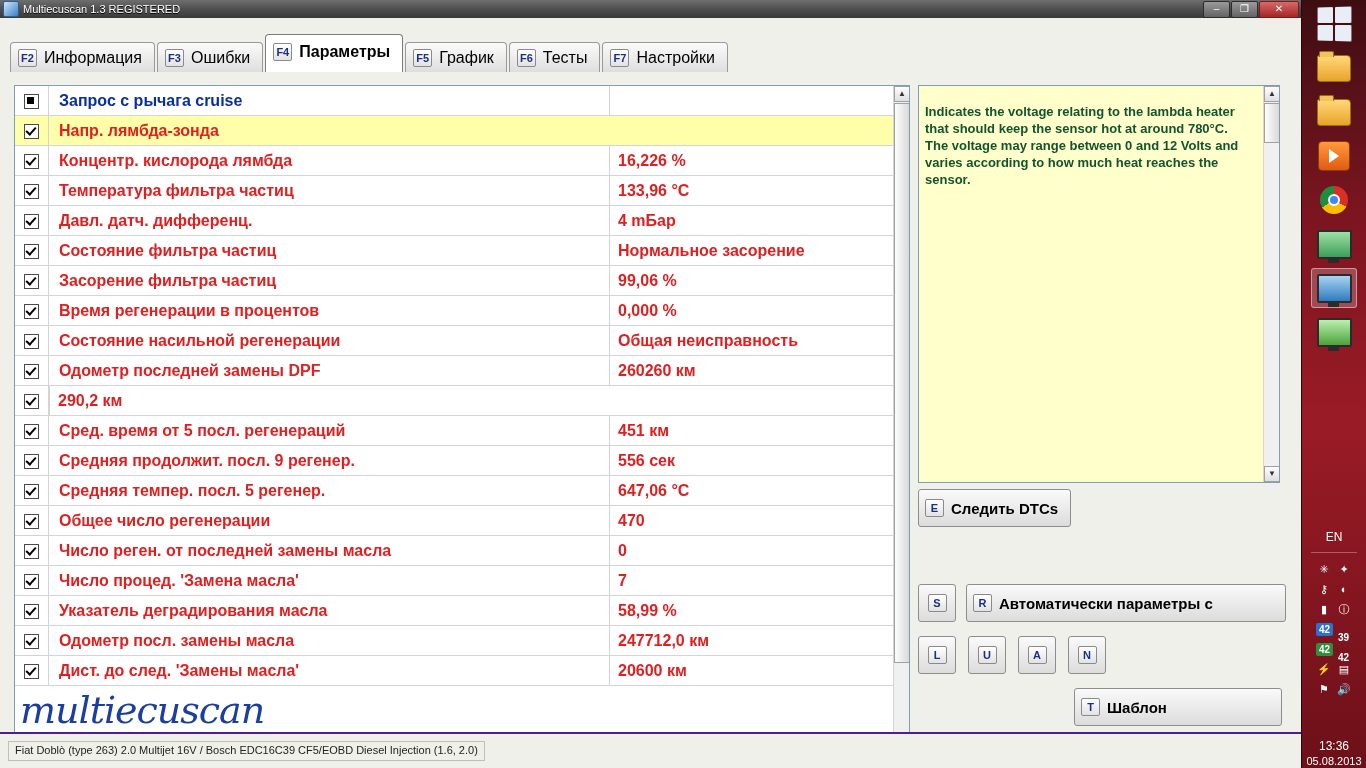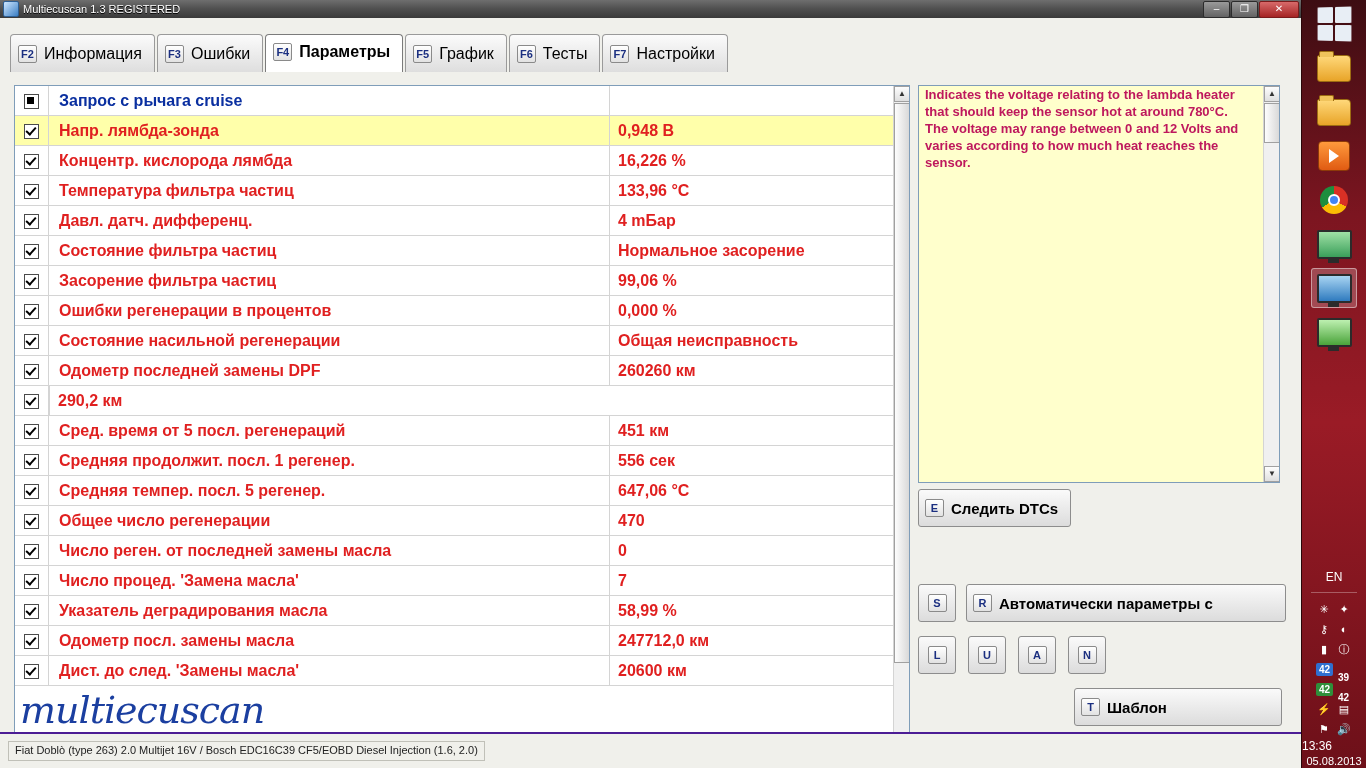--- a/index.html
+++ b/index.html
@@ -80,21 +80,21 @@
   
   #tabstrip {
     position: absolute;
     left: 10px; top: 32px;
     width: 1282px;
     height: 40px;
     display: flex;
     align-items: flex-end;
   }
   .tab {
-    height: 38px;
+    height: 30px;
     display: flex;
     align-items: center;
     padding: 0 12px 0 7px;
     margin-right: 2px;
     background: linear-gradient(to bottom, #fbfbfb, #dedede);
     border: 1px solid #9a9a9a;
     border-bottom: none;
     border-radius: 4px 4px 0 0;
     color: #000;
     font-size: 16px;
@@ -250,24 +250,24 @@
     position: absolute;
     left: 918px; top: 85px;
     width: 362px;
     height: 398px;
     background: #ffffcc;
     border: 1px solid #7f9db9;
     box-sizing: border-box;
     overflow: hidden;
   }
   #help-text {
-    padding: 0 8px 5px 6px;
+    padding: 17px 8px 5px 6px;
     font-size: 13px;
     font-weight: bold;
-    color: #be185d;
+    color: #14532d;
     line-height: 17px;
     width: 320px;
   }
 
   
   .btn {
     display: inline-flex;
     align-items: center;
     background: linear-gradient(to bottom, #fafafa, #dcdcdc);
     border: 1px solid #8d8d8d;
@@ -474,22 +474,23 @@
   .badge.plain { background: transparent; color:#fff;margin-top:16px; }
   .tray-lang {
     color: #ffffff;
     font-size: 12px;
     text-align: center;
     padding: 2px 0;
   }
   .tray-clock {
     color: #ffffff;
     font-size: 12px;
-    text-align: left;
+    text-align: center;
     line-height: 15px;
+    margin-top: 40px;
   }
   .tray-date {
     color: #ffffff;
     font-size: 11px;
     text-align: center;
     line-height: 14px;
   }
   .sep-line {
     width: 46px;
     height: 1px;
@@ -543,21 +544,20 @@
     <div id="param-panel">
       <div id="param-rows">
           <div class="prow header">
             <div class="chk"><span class="chkbox square"></span></div>
             <div class="pname">Запрос с рычага cruise</div>
             <div class="pval"></div>
           </div>
           <div class="prow selected">
             <div class="chk"><span class="chkbox checked"></span></div>
             <div class="pname">Напр. лямбда-зонда</div>
-            <div class="pval">0,948 В</div>
           </div>
           <div class="prow">
             <div class="chk"><span class="chkbox checked"></span></div>
             <div class="pname">Концентр. кислорода лямбда</div>
             <div class="pval">16,226 %</div>
           </div>
           <div class="prow">
             <div class="chk"><span class="chkbox checked"></span></div>
             <div class="pname">Температура фильтра частиц</div>
             <div class="pval">133,96 °C</div>
@@ -572,21 +572,21 @@
             <div class="pname">Состояние фильтра частиц</div>
             <div class="pval">Нормальное засорение</div>
           </div>
           <div class="prow">
             <div class="chk"><span class="chkbox checked"></span></div>
             <div class="pname">Засорение фильтра частиц</div>
             <div class="pval">99,06 %</div>
           </div>
           <div class="prow">
             <div class="chk"><span class="chkbox checked"></span></div>
-            <div class="pname">Ошибки регенерации в процентов</div>
+            <div class="pname">Время регенерации в процентов</div>
             <div class="pval">0,000 %</div>
           </div>
           <div class="prow">
             <div class="chk"><span class="chkbox checked"></span></div>
             <div class="pname">Состояние насильной регенерации</div>
             <div class="pval">Общая неисправность</div>
           </div>
           <div class="prow">
             <div class="chk"><span class="chkbox checked"></span></div>
             <div class="pname">Одометр последней замены DPF</div>
@@ -596,21 +596,21 @@
             <div class="chk"><span class="chkbox checked"></span></div>
             <div class="pval">290,2 км</div>
           </div>
           <div class="prow">
             <div class="chk"><span class="chkbox checked"></span></div>
             <div class="pname">Сред. время от 5 посл. регенераций</div>
             <div class="pval">451 км</div>
           </div>
           <div class="prow">
             <div class="chk"><span class="chkbox checked"></span></div>
-            <div class="pname">Средняя продолжит. посл. 1 регенер.</div>
+            <div class="pname">Средняя продолжит. посл. 9 регенер.</div>
             <div class="pval">556 сек</div>
           </div>
           <div class="prow">
             <div class="chk"><span class="chkbox checked"></span></div>
             <div class="pname">Средняя темпер. посл. 5 регенер.</div>
             <div class="pval">647,06 °C</div>
           </div>
           <div class="prow">
             <div class="chk"><span class="chkbox checked"></span></div>
             <div class="pname">Общее число регенерации</div>

